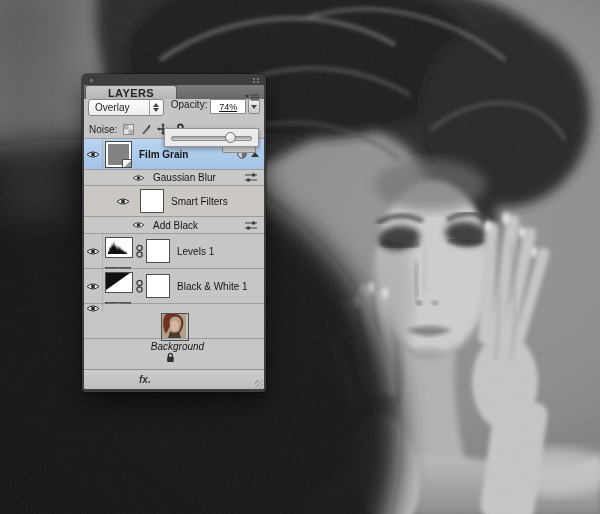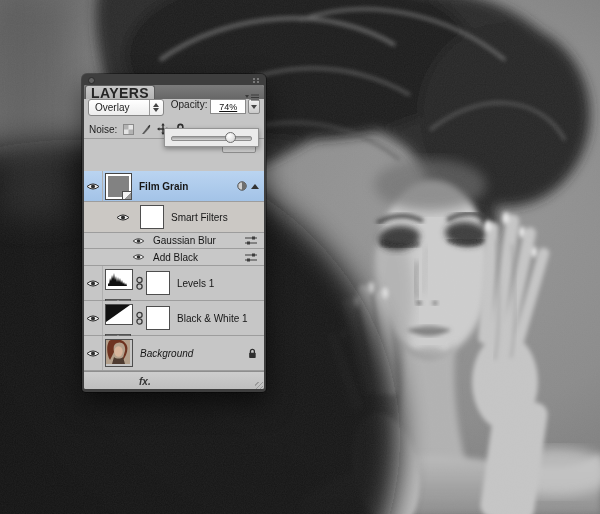--- a/index.html
+++ b/index.html
@@ -10,22 +10,22 @@
   
   .panel{position:absolute;left:82px;top:74px;width:184px;height:318px;background:#3e3e3e;
          border-radius:5px 5px 4px 4px;box-shadow:0 12px 26px rgba(0,0,0,.55), 0 0 0 1px rgba(0,0,0,.35);}
   .topstrip{position:absolute;left:2px;right:2px;top:2px;height:8px;display:flex;align-items:center;justify-content:space-between;padding:0 4px;}
   .dotL{width:5px;height:5px;border-radius:50%;background:#606060;border:1px solid #2a2a2a;}
   .gripdots{display:grid;grid-template-columns:3px 3px;grid-gap:1px;}
   .gripdots i{width:2px;height:2px;background:#8d8d8d;border-radius:50%;}
   .inner{position:absolute;left:2px;right:2px;top:11px;bottom:3px;display:flex;flex-direction:column;background:#c5c5c5;border-radius:2px;overflow:hidden;}
 
   .tabbar{height:14px;background:linear-gradient(#7b7b7b,#676767);display:flex;align-items:flex-end;position:relative;flex:0 0 auto;}
-  .tab{height:13px;margin-left:1px;padding:0 5px;background:linear-gradient(#c9c9c9,#b4b4b4);
-       border-radius:3px 3px 0 0;font-size:14px;font-weight:bold;color:#262626;letter-spacing:.4px;
+  .tab{height:13px;margin-left:1px;padding:0 22px;background:linear-gradient(#c9c9c9,#b4b4b4);
+       border-radius:3px 3px 0 0;font-size:11px;font-weight:bold;color:#262626;letter-spacing:.4px;
        display:flex;align-items:center;border:1px solid #5c5c5c;border-bottom:none;}
   .pmenu{position:absolute;right:4px;top:3px;width:16px;height:9px;cursor:pointer;}
 
   .controls{height:21px;display:flex;align-items:flex-start;padding:0 4px;flex:0 0 auto;}
   .blend{width:88px;height:15px;background:linear-gradient(#ffffff,#ededed);border:1px solid #878787;border-radius:3px;
          display:flex;align-items:center;font-size:10px;color:#1d1d1d;position:relative;}
   .blend .bl{padding-left:6px;flex:1;}
   .blend .stepper{width:13px;height:100%;border-left:1px solid #9a9a9a;display:flex;flex-direction:column;align-items:center;justify-content:center;gap:1px;}
   .tri-up{width:0;height:0;border-left:3px solid transparent;border-right:3px solid transparent;border-bottom:4px solid #444;}
   .tri-dn{width:0;height:0;border-left:3px solid transparent;border-right:3px solid transparent;border-top:4px solid #444;}
@@ -48,28 +48,28 @@
          background:radial-gradient(circle at 35% 30%,#ffffff,#cfcfcf);border:1px solid #6f6f6f;z-index:6;}
   .fillfrag{position:absolute;right:8px;top:56px;width:32px;height:10px;background:linear-gradient(#e9e9e9,#cfcfcf);
             border:1px solid #8f8f8f;border-radius:2px;z-index:1;}
 
   
   .rows{flex:0 0 auto;display:flex;flex-direction:column;border-top:1px solid #9d9d9d;}
   .row{display:flex;align-items:center;border-bottom:1px solid #9d9d9d;background:#c6c6c6;position:relative;}
   .eyecell{width:18px;align-self:stretch;display:flex;align-items:center;justify-content:center;border-right:1px solid #b0b0b0;flex:0 0 auto;}
   .lname{font-size:10px;color:#161616;margin-left:7px;white-space:nowrap;}
   .spacer{flex:1;}
-  .r-fg{height:30px;background:linear-gradient(#bad4f1,#a3c3e7);margin-top:32px;}
+  .r-fg{height:30px;background:linear-gradient(#bad4f1,#a3c3e7);}
   .r-fg .lname{font-weight:bold;}
   .r-sf{height:30px;background:#cbc8c4;}
   .r-sf .eyecell,.r-flt .eyecell{border-right:none;}
   .r-flt{height:15px;background:#c8c8c8;}
   .r-flt.an{height:16px;}
   .r-adj{height:34px;}
-  .r-bg{height:34px;}
+  .r-bg{height:34px;flex-direction:column;}
   .r-bg .lname{font-style:italic;}
 
   .sothumb{width:27px;height:27px;background:#fff;border:1px solid #454545;padding:2px;box-sizing:border-box;position:relative;margin-left:2px;flex:0 0 auto;}
   .sothumb .fill{width:100%;height:100%;background:#828282;}
   .sobadge{position:absolute;right:-1px;bottom:-1px;width:10px;height:9px;background:#f4f4f4;border:1px solid #4e4e4e;
            box-sizing:border-box;background-image:linear-gradient(135deg,#f4f4f4 55%,#9a9a9a 55%);}
   .maskthumb{width:24px;height:24px;background:#fff;border:1px solid #4e4e4e;box-sizing:border-box;flex:0 0 auto;}
   .r-sf .maskthumb{margin-left:8px;}
   .athumb{width:28px;margin-left:2px;flex:0 0 auto;}
   .athumb .img{width:26px;height:19px;background:#fff;border:1px solid #4e4e4e;}
@@ -318,51 +318,51 @@
           <span class="spacer"></span>
           <span class="fgright">
             <svg width="10" height="10" viewBox="0 0 10 10">
                 <circle cx="5" cy="5" r="4.2" fill="#cfcfcf" stroke="#4a4a4a"></circle>
                 <path d="M5,0.8 A4.2,4.2 0 0 1 5,9.2 Z" fill="#6f6f6f"></path>
               </svg>
             <span class="coltri"></span>
           </span>
         </div>
 
-        <div class="row r-sf">
-          <span style="width:30px"></span>
-          <div class="eyecell">
-            <svg width="14" height="9" viewBox="0 0 14 9">
-                <path d="M1,4.5 Q7,-0.6 13,4.5 Q7,9.6 1,4.5 Z" fill="#efefef" stroke="#2e2e2e"></path>
-                <circle cx="7" cy="4.5" r="2" fill="#2e2e2e"></circle>
-              </svg>
-          </div>
-          <div class="maskthumb"></div>
-          <span class="lname">Smart Filters</span>
-          <span class="spacer"></span>
-        </div>
-
         <div class="row r-flt">
           <span style="width:46px"></span>
           <div class="eyecell" style="width:16px">
             <svg width="13" height="8" viewBox="0 0 14 9">
                 <path d="M1,4.5 Q7,-0.6 13,4.5 Q7,9.6 1,4.5 Z" fill="#efefef" stroke="#2e2e2e"></path>
                 <circle cx="7" cy="4.5" r="2" fill="#2e2e2e"></circle>
               </svg>
           </div>
           <span class="lname">Gaussian Blur</span>
           <span class="spacer"></span>
           <svg class="sfopt" width="12" height="9" viewBox="0 0 12 9">
               <g stroke="#3d3d3d" stroke-width="1">
                 <line x1="0" y1="2" x2="12" y2="2"></line>
                 <line x1="0" y1="7" x2="12" y2="7"></line>
               </g>
               <rect x="7" y="0.5" width="3" height="3" fill="#3d3d3d"></rect>
               <rect x="2" y="5.5" width="3" height="3" fill="#3d3d3d"></rect>
             </svg>
+        </div>
+
+        <div class="row r-sf">
+          <span style="width:30px"></span>
+          <div class="eyecell">
+            <svg width="14" height="9" viewBox="0 0 14 9">
+                <path d="M1,4.5 Q7,-0.6 13,4.5 Q7,9.6 1,4.5 Z" fill="#efefef" stroke="#2e2e2e"></path>
+                <circle cx="7" cy="4.5" r="2" fill="#2e2e2e"></circle>
+              </svg>
+          </div>
+          <div class="maskthumb"></div>
+          <span class="lname">Smart Filters</span>
+          <span class="spacer"></span>
         </div>
 
         <div class="row r-flt an">
           <span style="width:46px"></span>
           <div class="eyecell" style="width:16px">
             <svg width="13" height="8" viewBox="0 0 14 9">
                 <path d="M1,4.5 Q7,-0.6 13,4.5 Q7,9.6 1,4.5 Z" fill="#efefef" stroke="#2e2e2e"></path>
                 <circle cx="7" cy="4.5" r="2" fill="#2e2e2e"></circle>
               </svg>
           </div>

